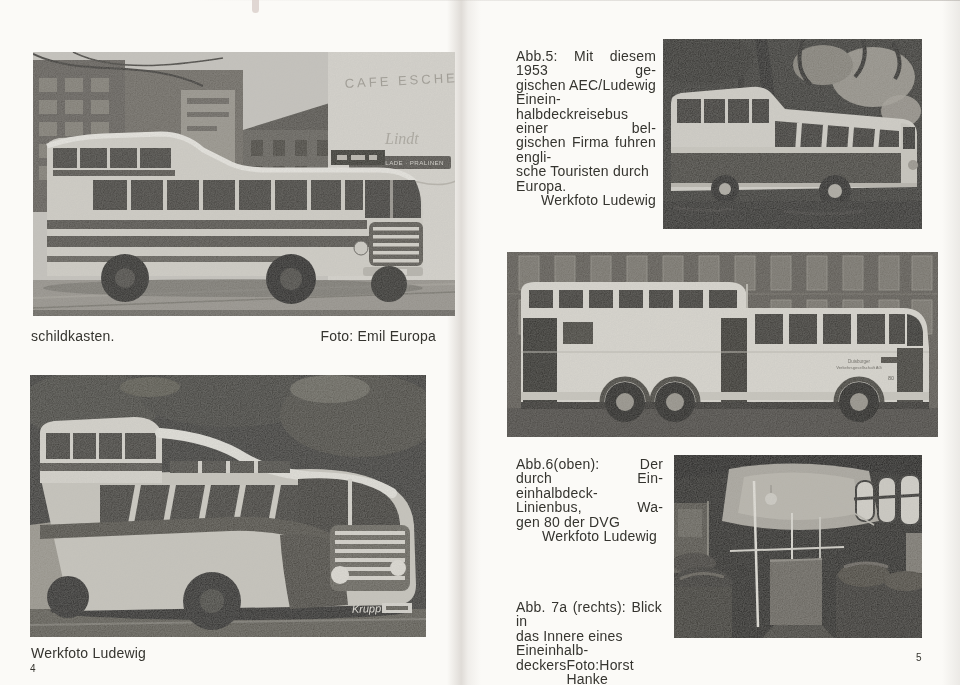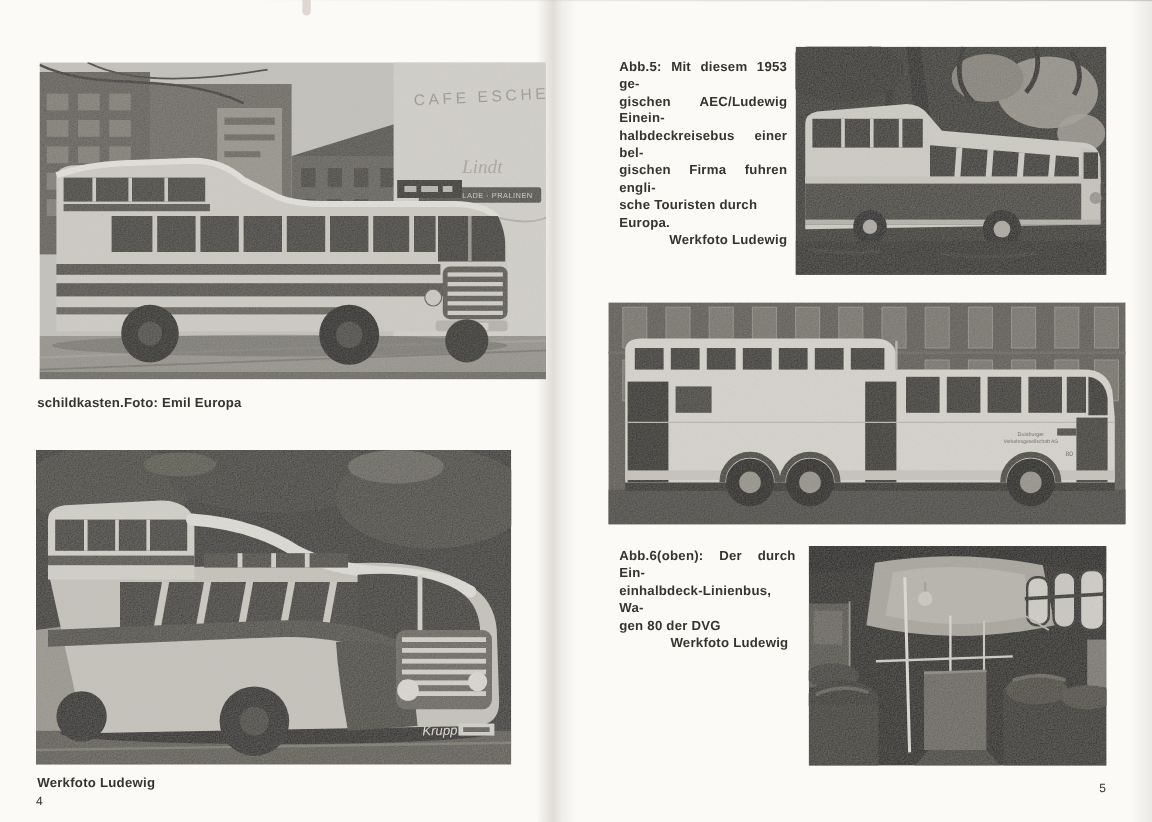--- a/index.html
+++ b/index.html
@@ -19,25 +19,25 @@
   .right-edge{
     position:absolute;right:0;top:0;width:18px;height:685px;
     background:linear-gradient(to right,rgba(180,175,168,0),rgba(180,175,168,.22));
   }
   .smudge{
     position:absolute;left:252px;top:0;width:7px;height:13px;border-radius:0 0 4px 4px;
     background:#d9cec9;opacity:.8;
   }
   .photo{position:absolute;line-height:0;}
   .photo svg{display:block;}
-  .cap{position:absolute;font-size:11px;letter-spacing:.2px;color:#35342f;font-weight:bold;}
+  .cap{position:absolute;font-size:14px;letter-spacing:.2px;color:#35342f;}
   .cap-left{line-height:15px;}
   .cap-right{line-height:14.4px;}
   .jline{text-align:justify;text-align-last:justify;}
-  .flexline{display:flex;justify-content:flex-start;}
+  .flexline{display:flex;justify-content:space-between;}
   .credit-right{text-align:right;}
   .pagenum{position:absolute;font-size:10px;color:#35342f;}
 </style>
 </head>
 <body>
 
 <svg width="0" height="0" style="position:absolute" aria-hidden="true">
   <defs>
     <filter id="grain" x="0" y="0" width="100%" height="100%">
       <feTurbulence type="fractalNoise" baseFrequency="0.85" numOctaves="2" result="n"></feTurbulence>
@@ -410,15 +410,23 @@
         <rect x="162" y="118" width="86" height="65" fill="#1e1c19"></rect>
         <ellipse cx="190" cy="120" rx="26" ry="12" fill="#343028"></ellipse>
         <ellipse cx="232" cy="126" rx="22" ry="10" fill="#38342c"></ellipse>
         <path d="M170,112 q22,-8 44,0" stroke="#55504a" stroke-width="3" fill="none"></path>
       </g>
       <polygon points="100,170 148,170 160,183 88,183" fill="#2e2c27"></polygon>
       <rect width="248" height="183" filter="url(#grain)" opacity=".4"></rect>
     </svg>
   </div>
 
+  <div class="cap cap-right" style="left:516px;top:600px;width:146px">
+    <div class="jline">Abb. 7a (rechts): Blick in</div>
+    <div>das Innere eines Eineinhalb-</div>
+    <div class="flexline">
+      <span>deckers</span>
+      <span>Foto:Horst Hanke</span>
+    </div>
+  </div>
 
   <div class="pagenum" style="left:916px;top:652px">5</div>
 </div>
 
 </body></html>

